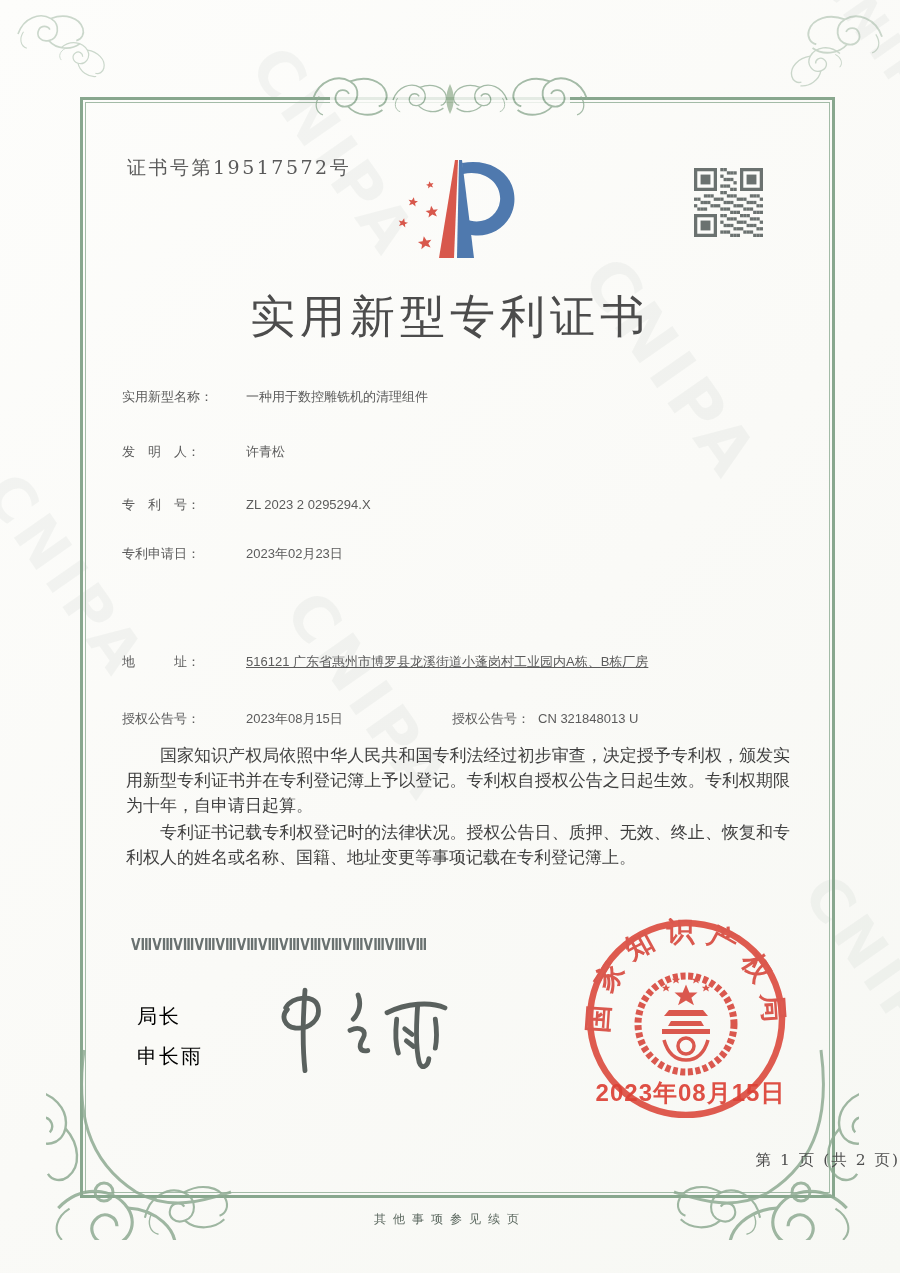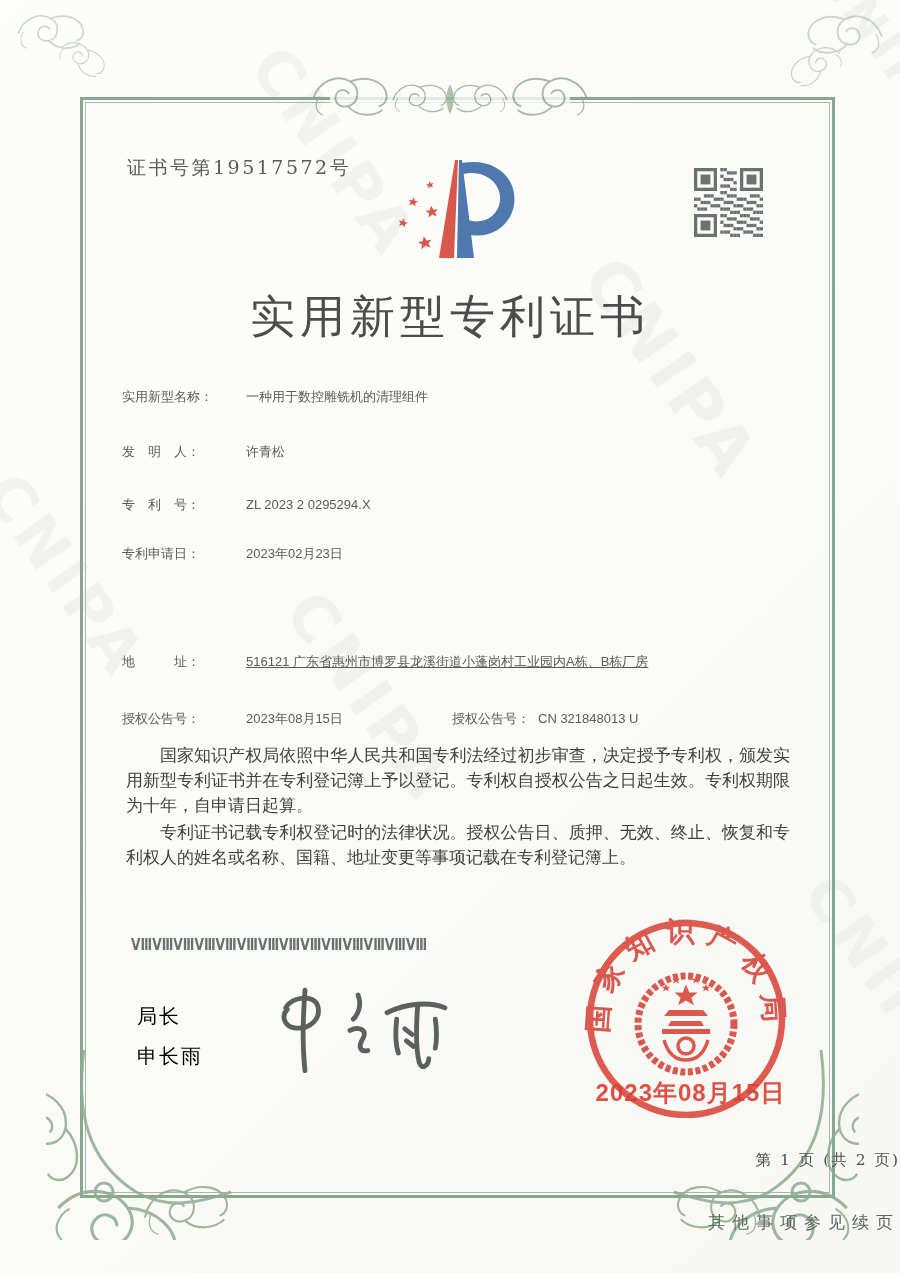--- a/index.html
+++ b/index.html
@@ -32,21 +32,21 @@
   .barcode{left:131px;top:936px;font-family:"DejaVu Sans",sans-serif;font-weight:bold;font-size:15px;
            color:#697170;transform:scaleX(.82);transform-origin:left center;letter-spacing:0;}
   
   .signoff{left:137px;font-size:20px;color:#000000;letter-spacing:2px;}
   
   .seal-date{left:588px;top:1077px;width:205px;text-align:center;font-size:24px;font-weight:600;
              color:#dc4136;opacity:.92;letter-spacing:1px;font-family:"Liberation Sans",sans-serif;}
   
   .pageno{left:0;right:0;top:1150px;text-align:right;font-family:"DejaVu Serif",serif;font-size:15.5px;
           color:#4e4e4e;letter-spacing:2px;}
-  .footer-note{left:0;right:0;top:1211px;text-align:right;font-family:Liberation Sans, sans-serif;font-size:17px;
+  .footer-note{left:0;right:0;top:1211px;text-align:center;font-family:Liberation Sans, sans-serif;font-size:12px;
                color:#5a675e;letter-spacing:7px;}
   svg{display:block;}
 </style>
 </head>
 <body>
 
 <div class="page">
 
   <svg width="0" height="0" style="position:absolute">
     <defs>

